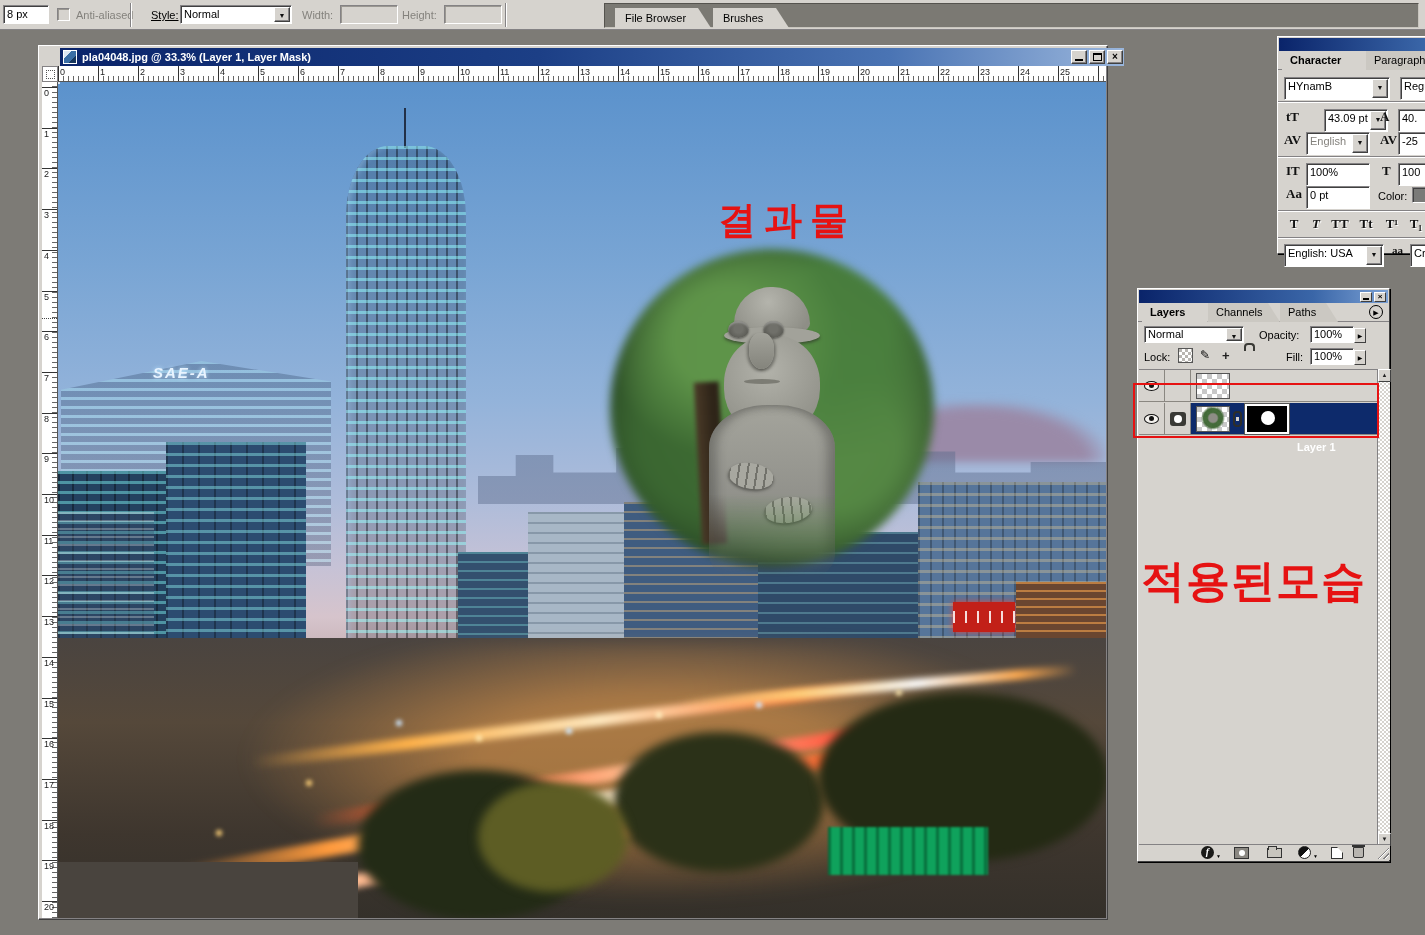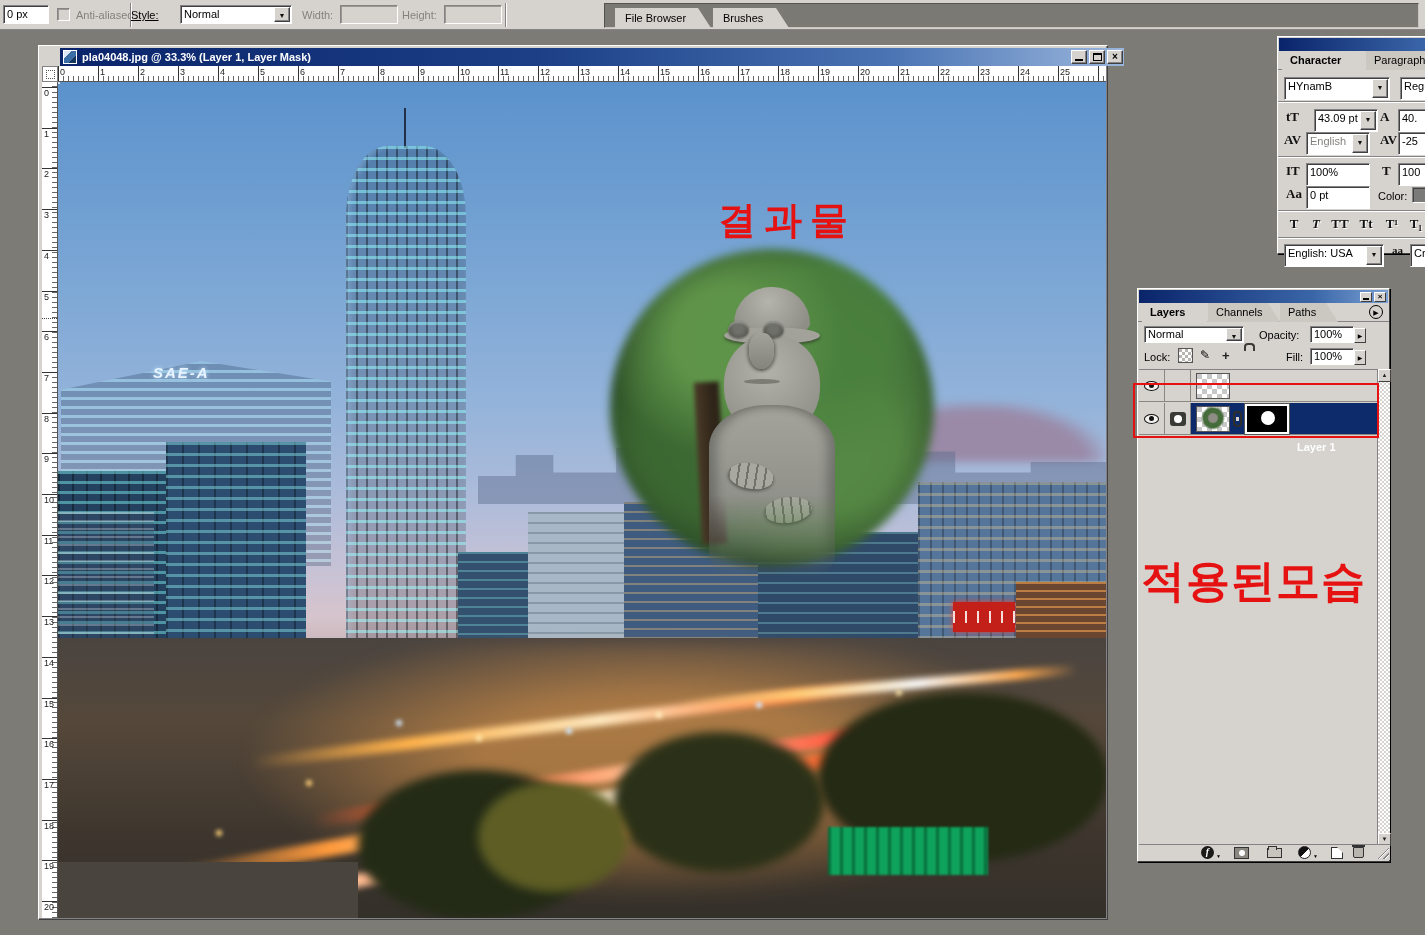--- a/index.html
+++ b/index.html
@@ -14,21 +14,21 @@
   .gray-txt { color:#84827d; }
   .ddbtn { position:absolute; right:1px; top:1px; bottom:1px; width:16px; background:#d6d3ce; border:1px solid; border-color:#fff #404040 #404040 #fff; box-shadow: inset -1px -1px 0 #848284; text-align:center; font-size:7px; line-height:15px; color:#111; }
   .spinbtn { position:absolute; right:-13px; top:1px; width:12px; height:15px; background:#d6d3ce; border:1px solid; border-color:#fff #404040 #404040 #fff; font-size:6px; text-align:center; line-height:14px; }
   .vsep { position:absolute; top:3px; width:2px; height:24px; background:linear-gradient(to right,#848284 50%,#ffffff 50%); }
 
   
   #options-bar { position:absolute; left:0; top:0; width:1425px; height:30px; background:#d6d3ce; border-bottom:1px solid #848284; }
   #tolerance-input { left:3px; top:5px; width:46px; height:19px; padding:2px 3px; }
   #aa-check { left:57px; top:8px; width:13px; height:13px; }
   #aa-label { left:76px; top:9px; }
-  #style-label { left:131px; top:9px;text-decoration:underline; }
+  #style-label { left:151px; top:9px;text-decoration:underline; }
   #style-select { left:180px; top:5px; width:112px; height:19px; padding:2px 3px; }
   #width-label { left:302px; top:9px; }
   #width-input { left:340px; top:5px; width:58px; height:19px; }
   #height-label { left:402px; top:9px; }
   #height-input { left:444px; top:5px; width:58px; height:19px; }
   #palette-well { left:604px; top:3px; width:815px; height:25px; background:#7b7973; border:1px solid; border-color:#55534e #c8c5be #c8c5be #55534e; }
   .well-tab { position:absolute; top:4px; height:20px; background:#d6d3ce; clip-path:polygon(0 0, calc(100% - 13px) 0, 100% 100%, 0 100%); padding:4px 20px 14px 10px; filter:drop-shadow(1px 0 0 rgba(0,0,0,.5)); }
   #tab-file-browser { left:10px; width:96px; }
   #tab-brushes { left:108px; width:76px; }
 
@@ -209,21 +209,21 @@
   #lp-grip { position:absolute; right:1px; bottom:1px; width:13px; height:13px; background:repeating-linear-gradient(135deg,transparent 0 2px,#848284 2px 3px,#fff 3px 4px); clip-path:polygon(100% 0,100% 100%,0 100%); }
 
   #annotation-box { position:absolute; left:1133px; top:383px; width:246px; height:55px; border:2px solid #e61212; z-index:50; pointer-events:none; }
 </style>
 </head>
 <body>
 
 <div id="screen">
 
   <div id="options-bar">
-    <div id="tolerance-input" class="abs sunken">0 px</div>
+    <div id="tolerance-input" class="abs sunken">8 px</div>
     <div id="aa-check" class="abs sunken-gray"></div>
     <span id="aa-label" class="abs gray-txt">Anti-aliased</span>
     <div class="vsep" style="left:130px"></div>
     <span id="style-label" class="abs">Style:</span>
     <div id="style-select" class="abs sunken">
       <span>Normal</span>
       <span class="ddbtn">▼</span>
     </div>
     <span id="width-label" class="abs gray-txt">Width:</span>
     <div id="width-input" class="abs sunken-gray"></div>
@@ -365,21 +365,21 @@
         <span>HYnamB</span>
         <span class="ddbtn">▼</span>
       </div>
       <div class="cfield sunken" style="left:122px;width:86px">
         <span>Regu</span>
       </div>
     </div>
     <div class="csep" style="top:64px"></div>
     <div class="crow" style="top:72px">
       <span class="cicon" style="left:8px">tT</span>
-      <div class="cfield sunken" style="left:36px;width:64px">
+      <div class="cfield sunken" style="left:46px;width:64px">
         <span>43.09 pt</span>
         <span class="ddbtn">▼</span>
       </div>
       <span class="cicon" style="left:102px">A</span>
       <div class="cfield sunken" style="left:120px;width:64px">
         <span>40.</span>
       </div>
     </div>
     <div class="crow" style="top:95px">
       <span class="cicon" style="left:6px">AV</span>

